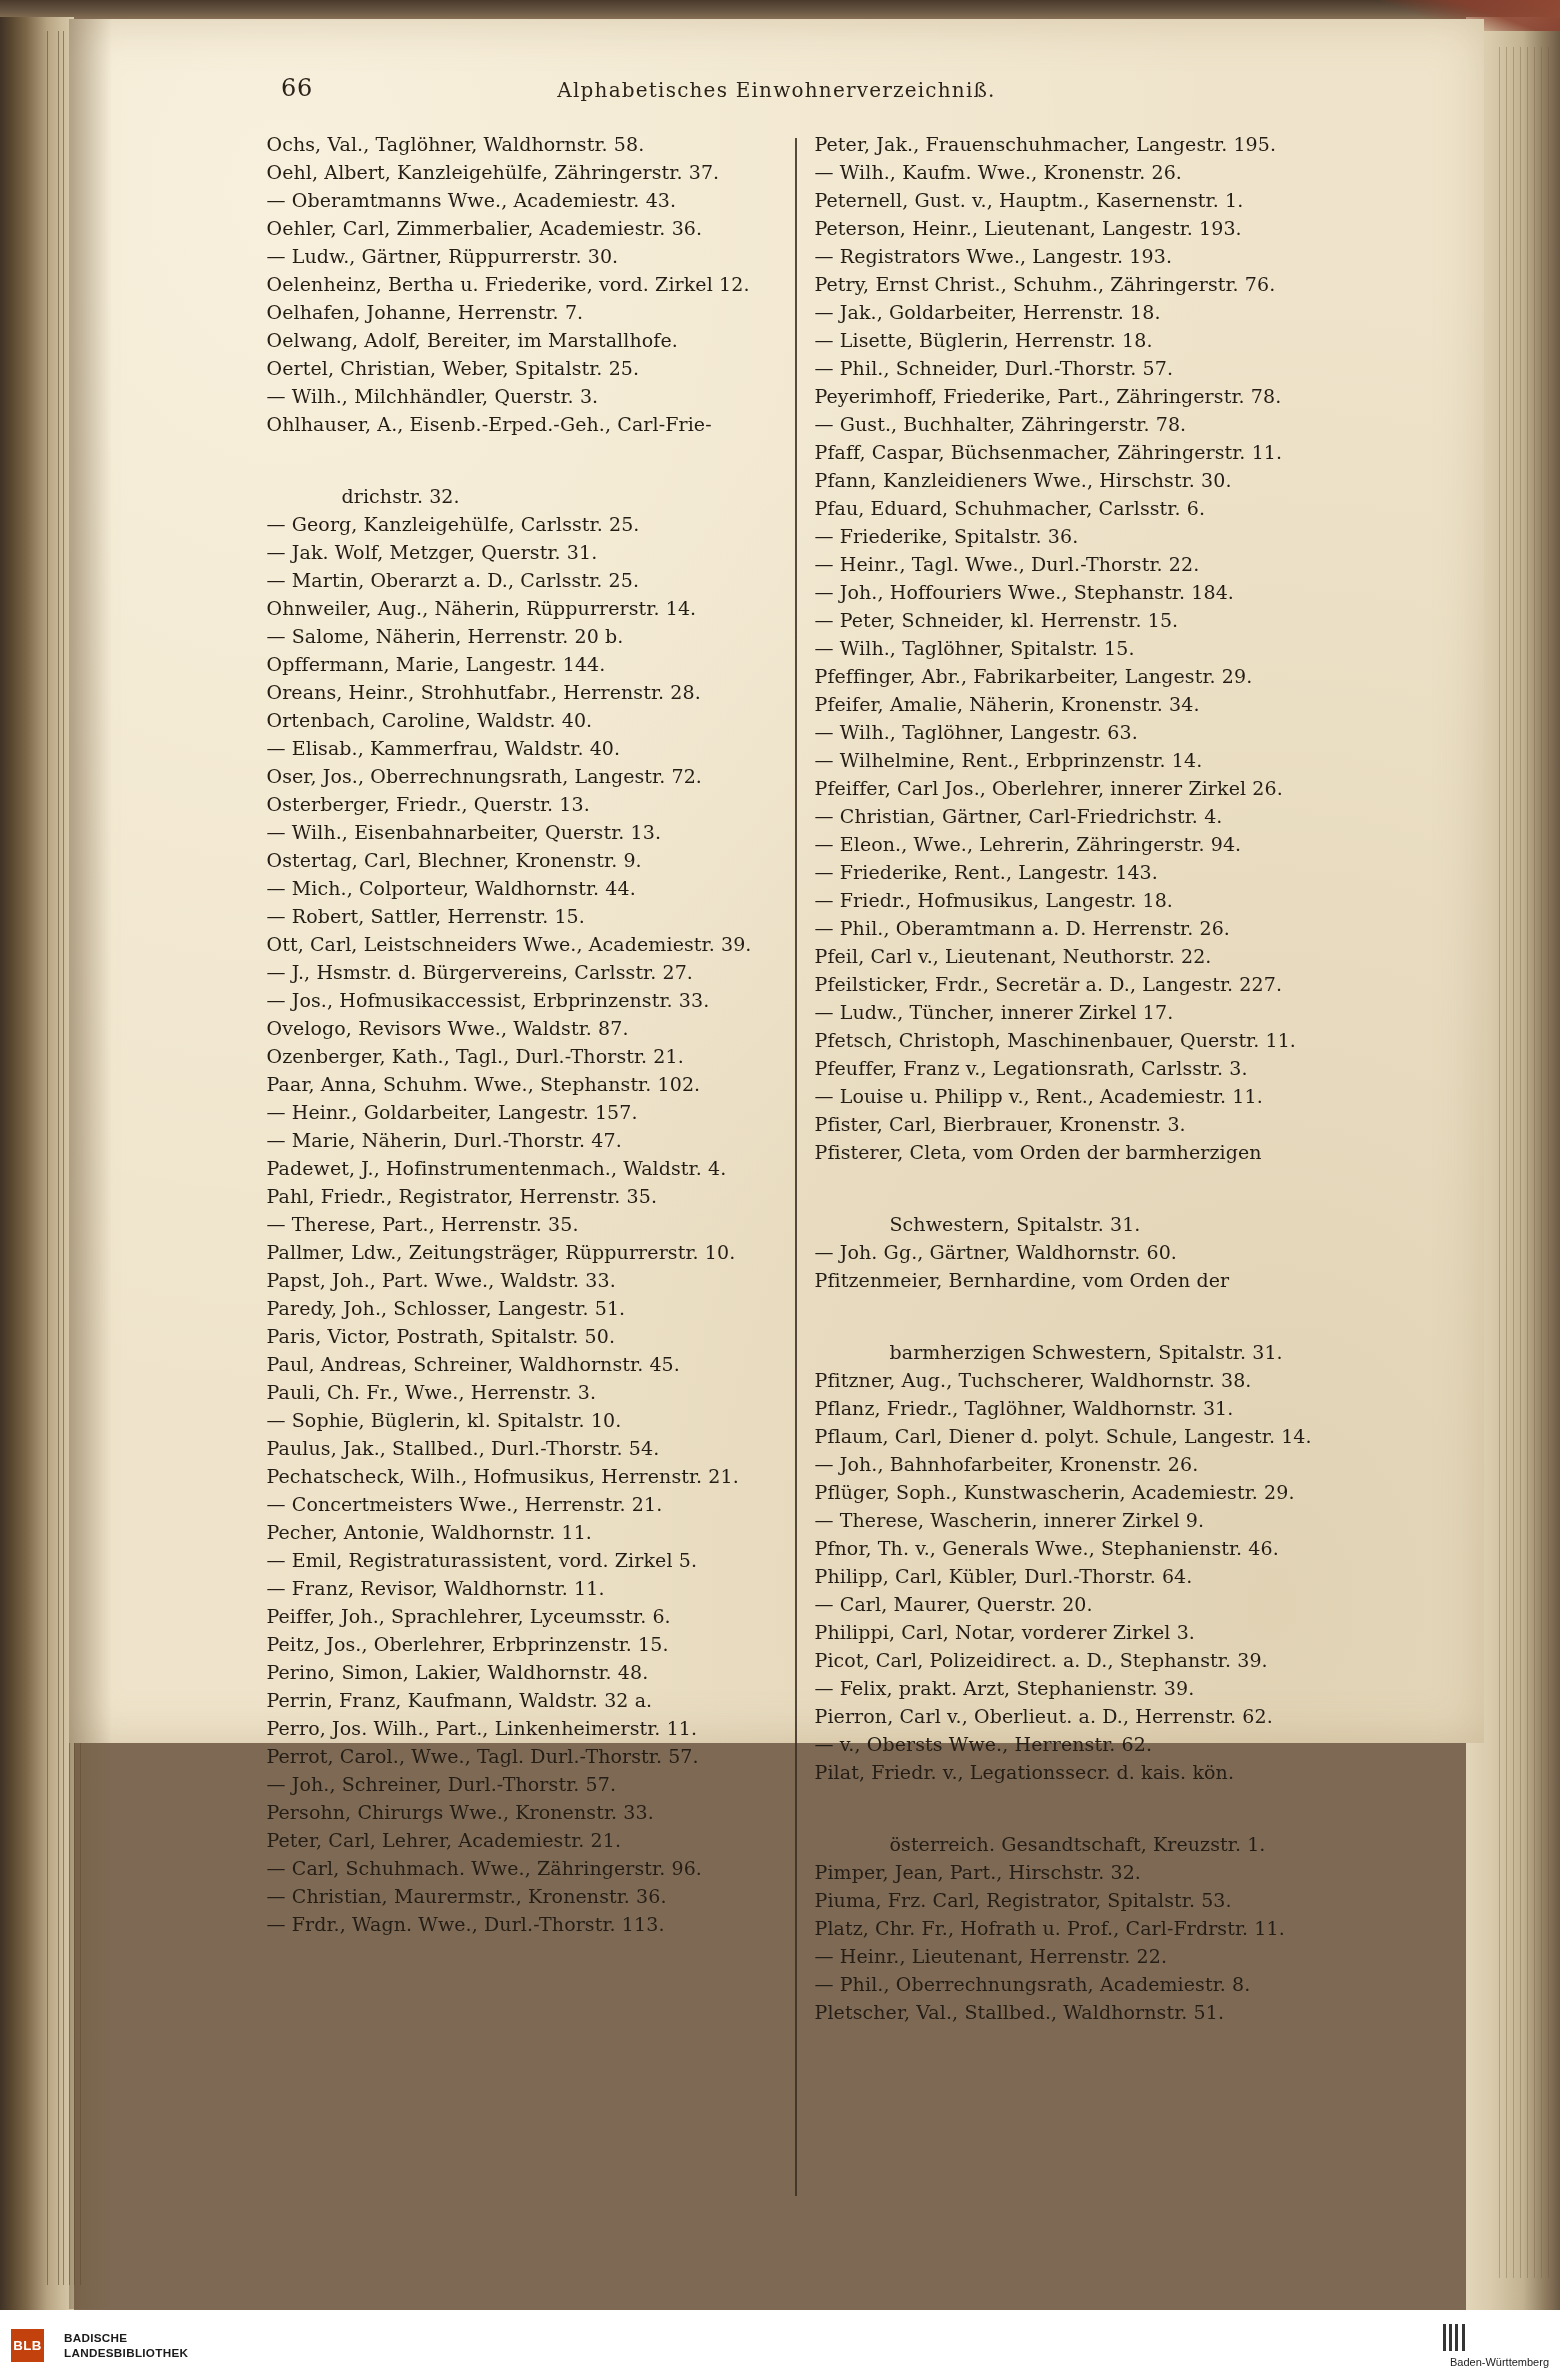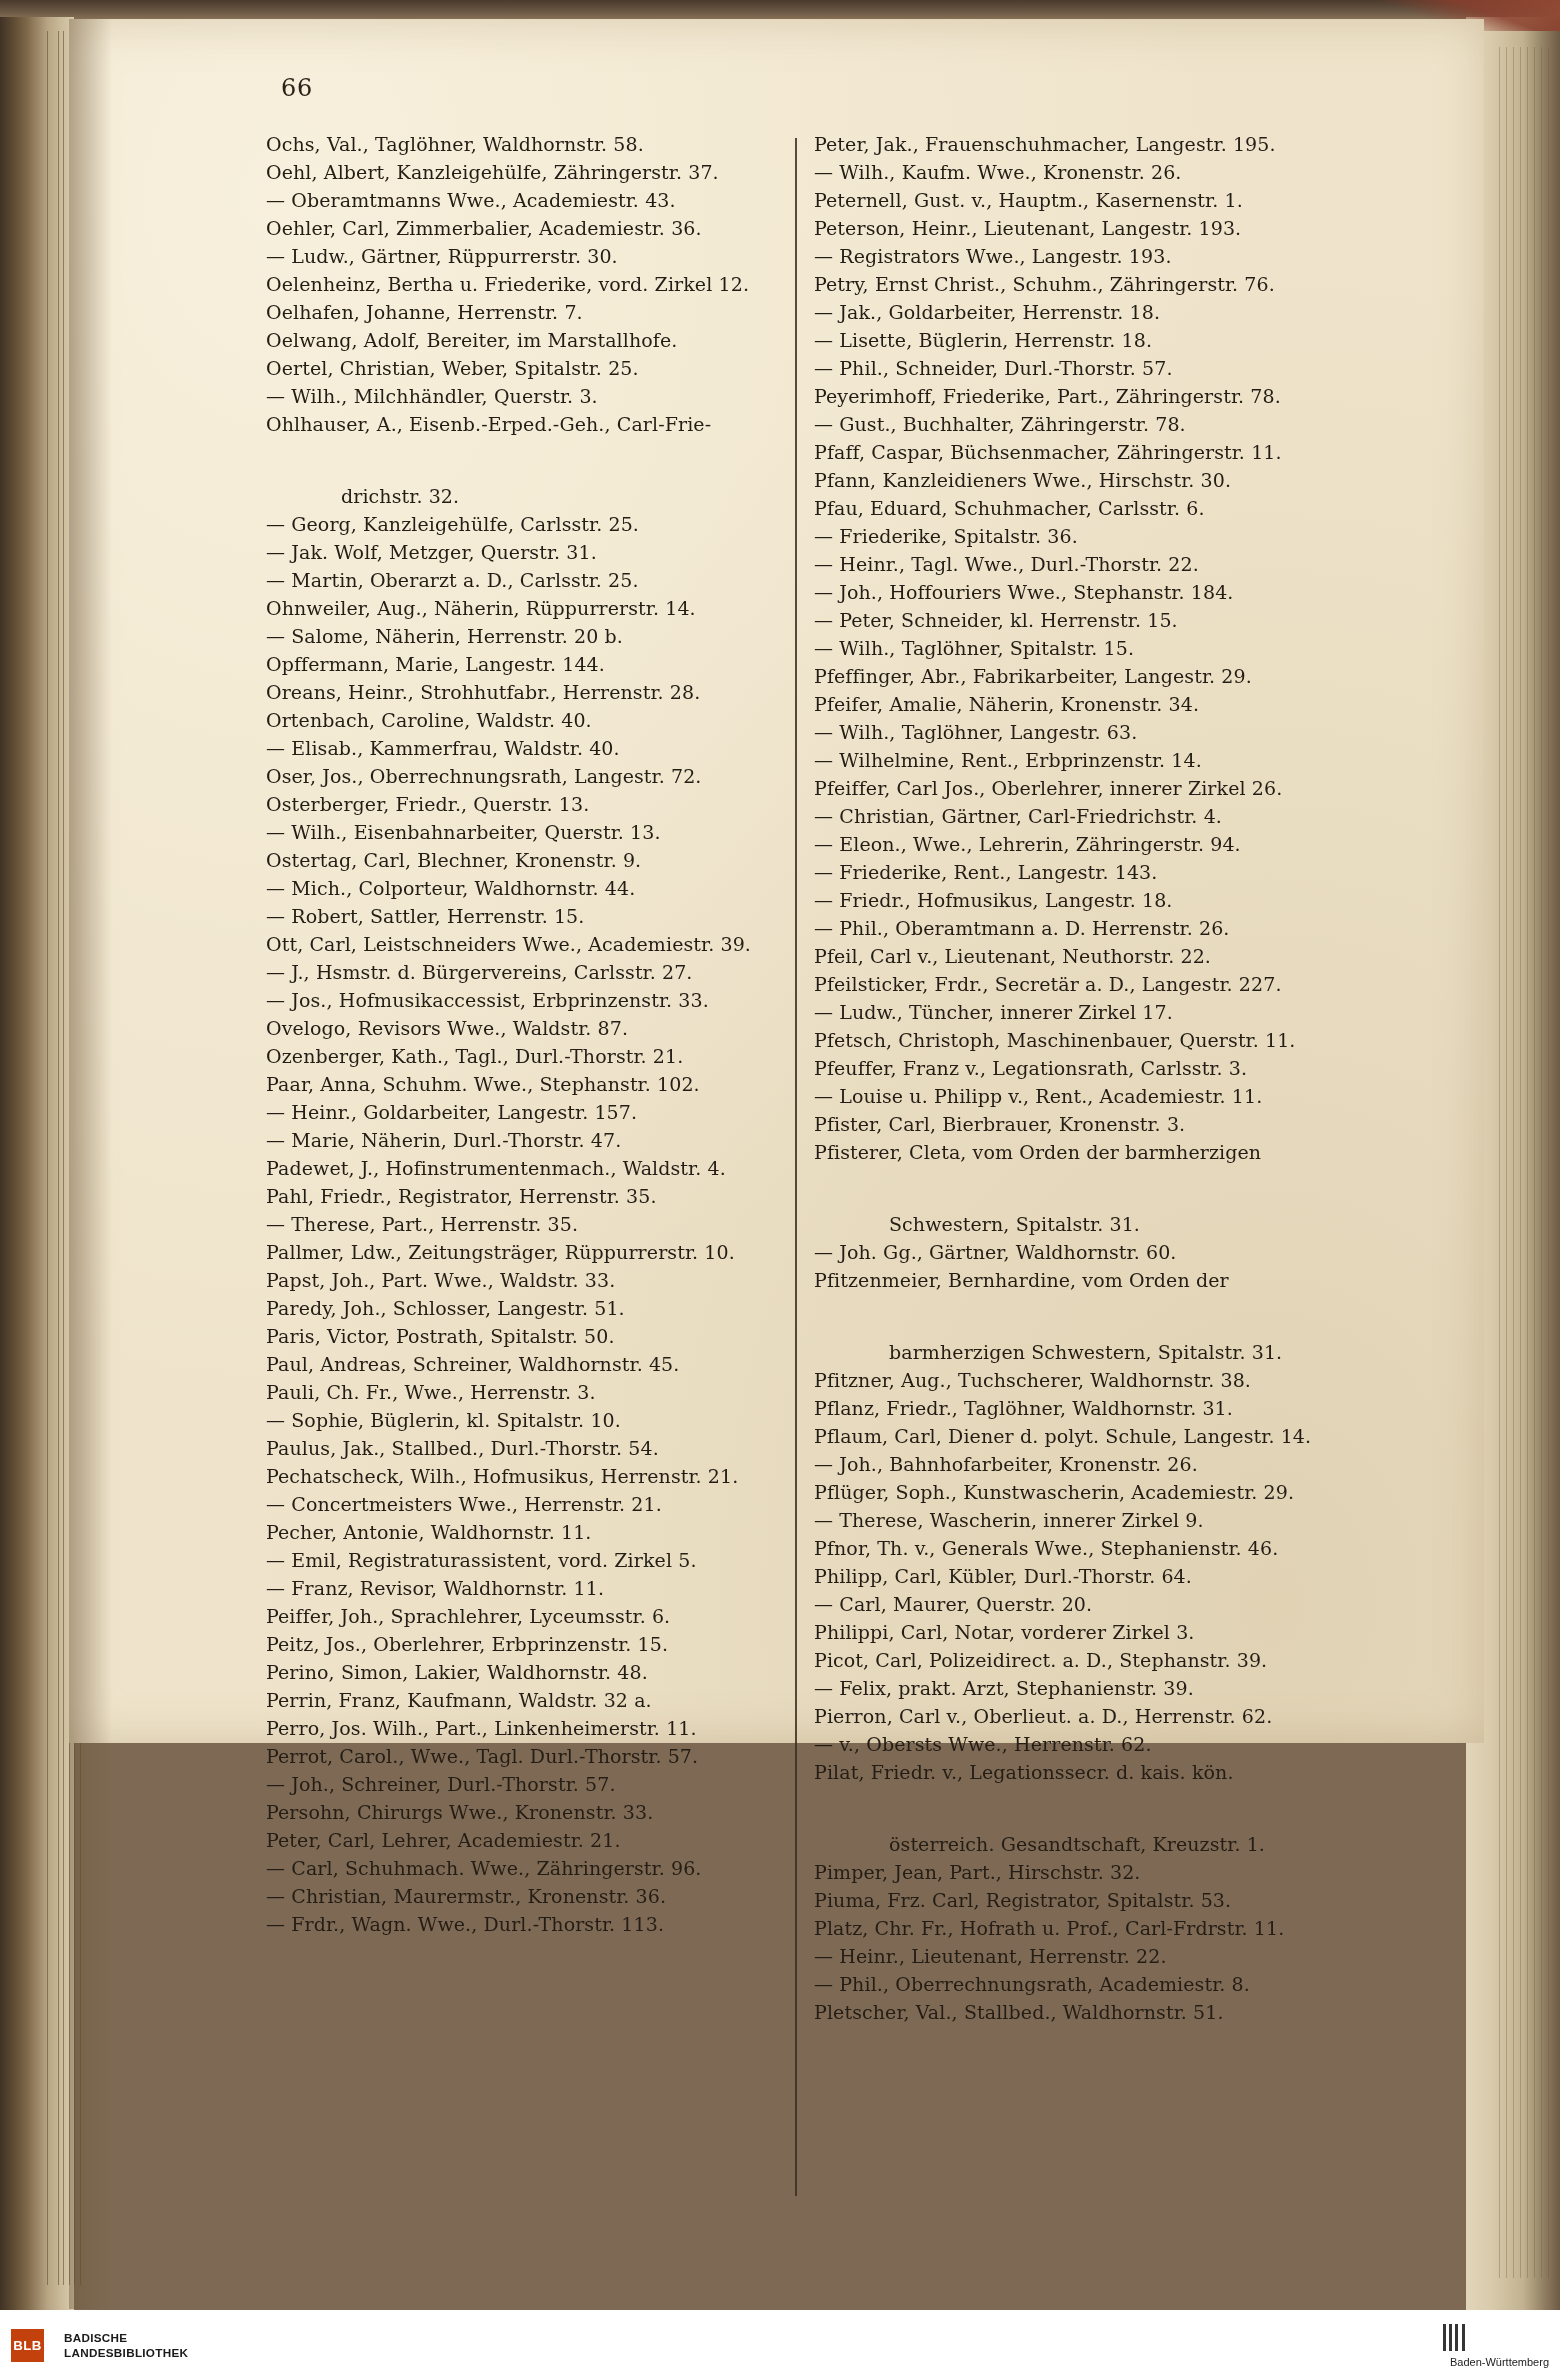--- a/index.html
+++ b/index.html
@@ -101,20 +101,21 @@
     letter-spacing: 1.2px;
   }
 
   
   .cols {
     position: absolute;
     left: 197px; top: 111px;
     width: 1061px; height: 2075px;
     display: flex;
     gap: 36px;
+    justify-content: center;
   }
   .col {
     width: 512px;
     position: relative;
   }
   .rule {
     position: absolute;
     left: 726px; top: 119px;
     width: 1.6px; height: 2058px;
     background: #3a2e22;
@@ -190,20 +191,21 @@
   <div class="spine-lines"></div>
   <div class="fore-edge"></div>
   <div class="fore-edge-lines"></div>
   <div class="corner-tear"></div>
 </div>
 
 <div class="page">
   <div class="page-inner-shadow"></div>
 
   <div class="folio">66</div>
+  <div class="head-title">Alphabetisches Einwohnerverzeichniß.</div>
 
   <div class="rule"></div>
 
   <div class="cols">
     <div class="col" id="col-left">
         <div class="entry">Ochs, Val., Taglöhner, Waldhornstr. 58.</div>
         <div class="entry">Oehl, Albert, Kanzleigehülfe, Zähringerstr. 37.</div>
         <div class="entry">—  Oberamtmanns Wwe., Academiestr. 43.</div>
         <div class="entry">Oehler, Carl, Zimmerbalier, Academiestr. 36.</div>
         <div class="entry">—  Ludw., Gärtner, Rüppurrerstr. 30.</div>

